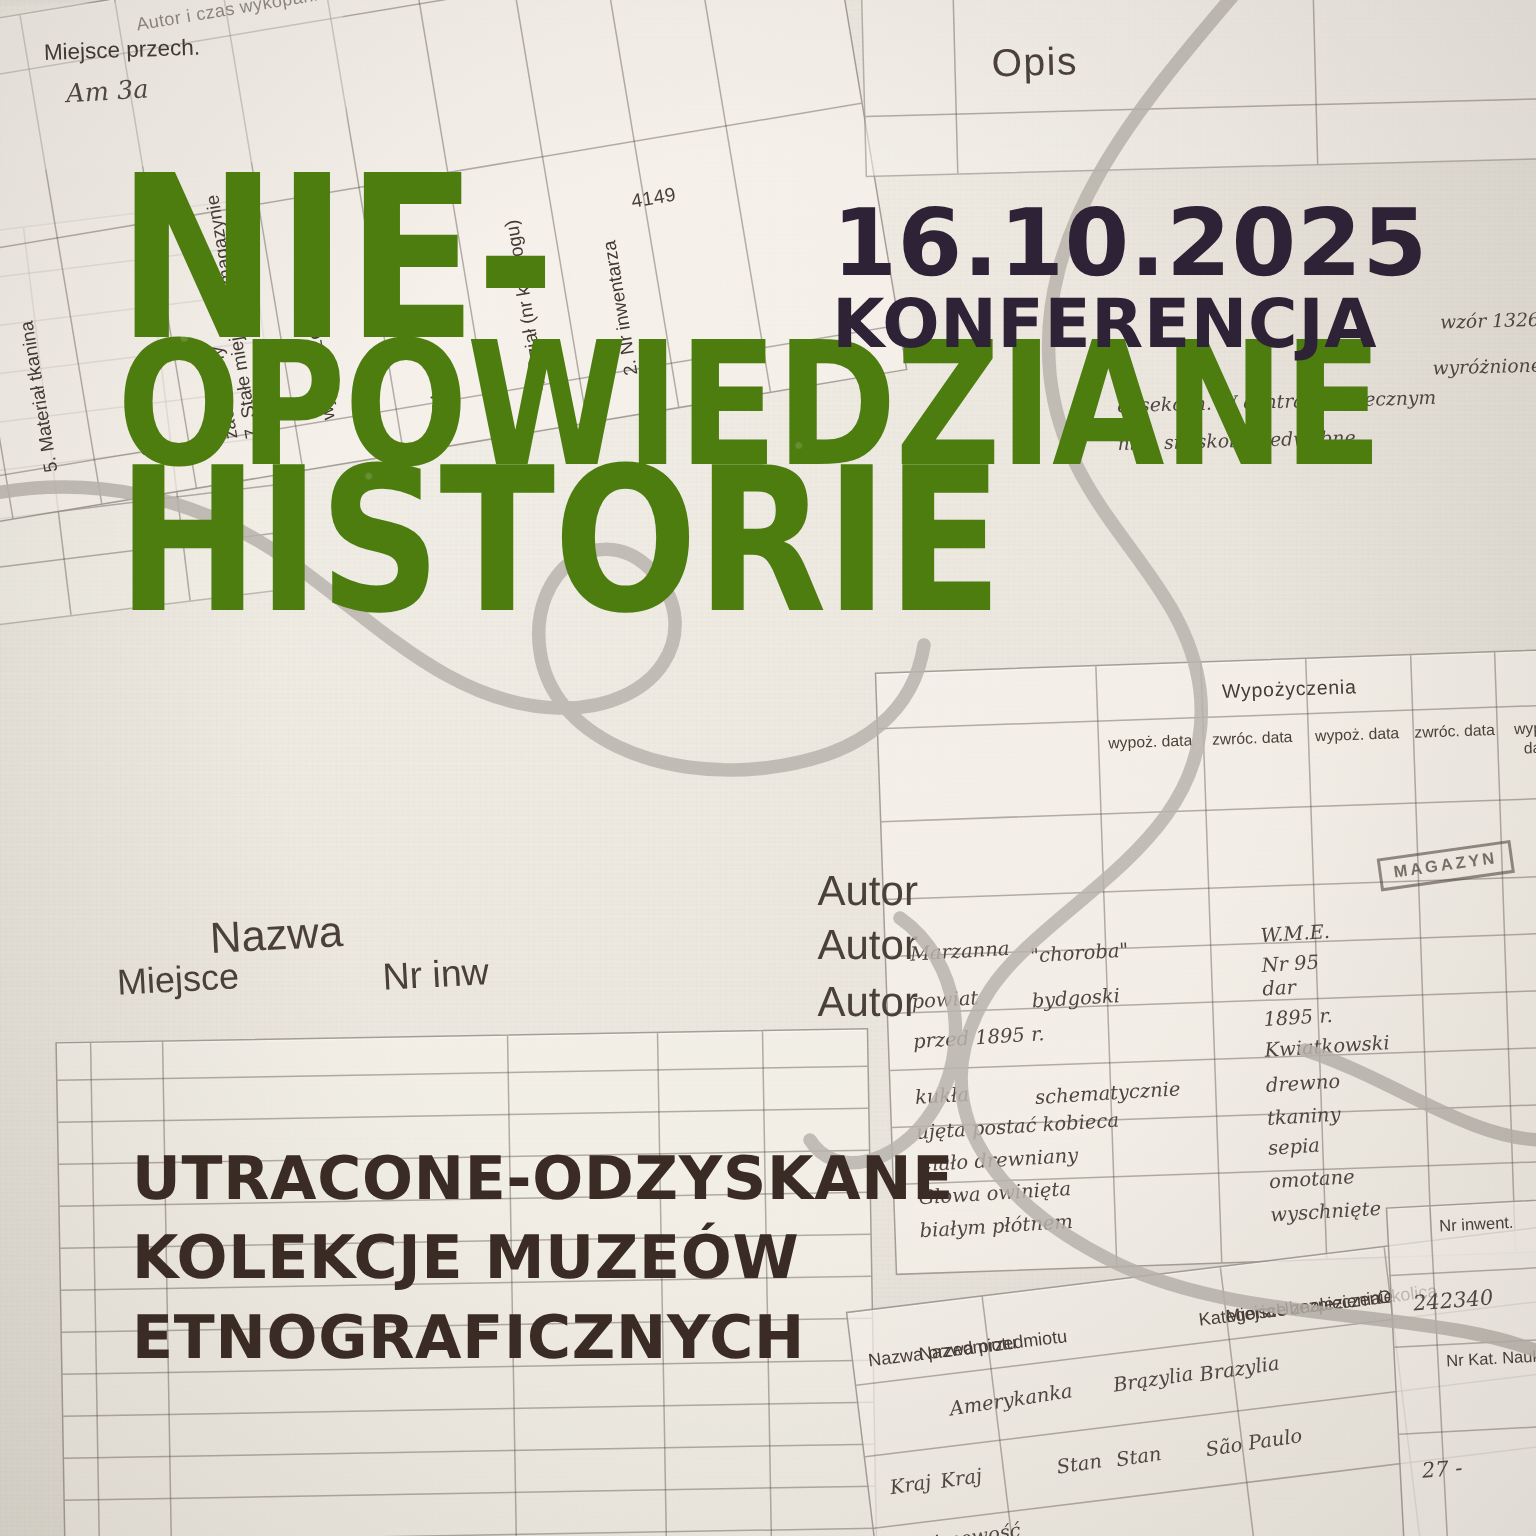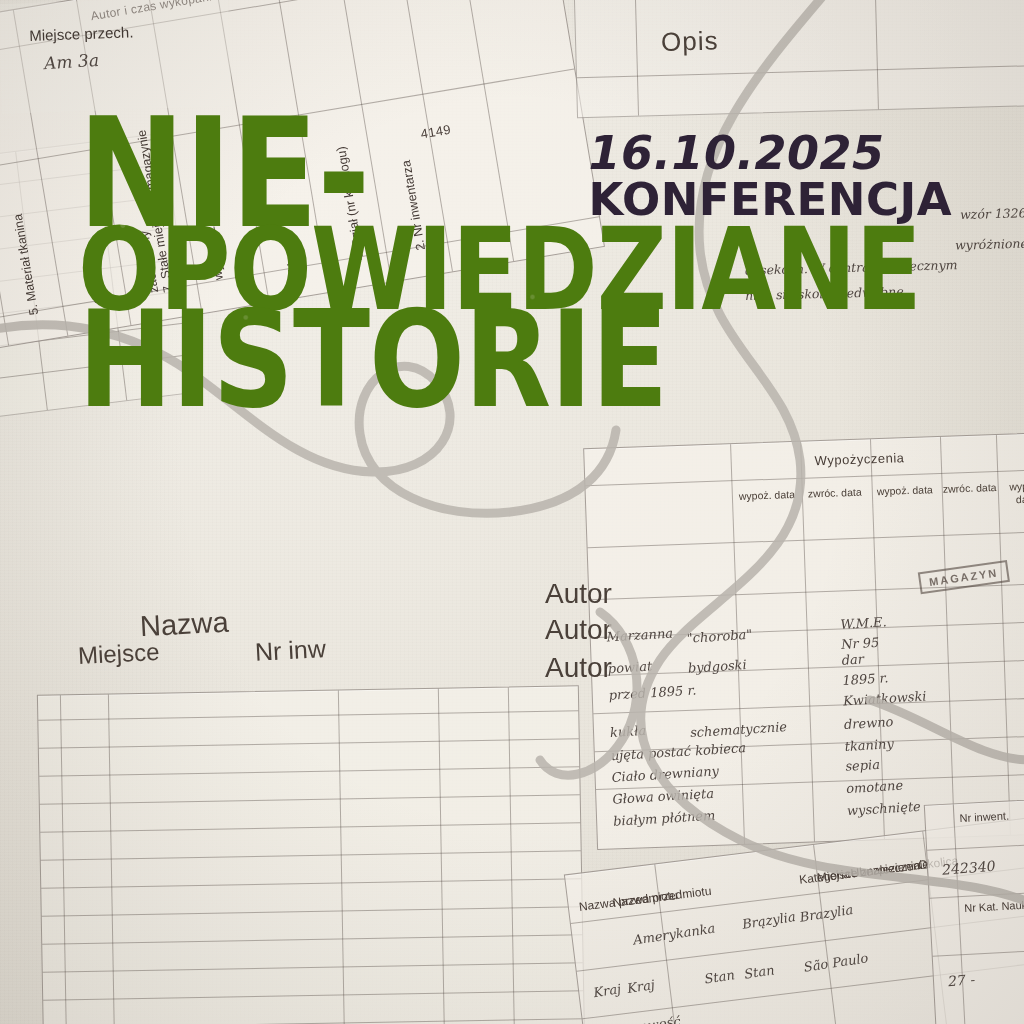--- a/index.html
+++ b/index.html
@@ -209,21 +209,21 @@
     position: absolute;
     right: 72px;
     top: 130px;
     text-align: left;
     font-family: "DejaVu Sans", sans-serif;
     font-weight: bold;
     color: #2e2236;
     line-height: 1.02;
     letter-spacing: .5px;
   }
-  .meta .date { font-size: 46px; display: block; font-style: italic; }
+  .meta .date { font-size: 62px; display: block; }
   .meta .conf { font-size: 45px; display: block; margin-top: 0; }
 
   
   .subtitle {
     position: absolute;
     left: 88px;
     top: 760px;
     font-family: "DejaVu Sans", sans-serif;
     font-weight: bold;
     font-size: 40px;
@@ -455,15 +455,20 @@
     <span class="l1">NIE-</span>
     <span class="l2">OPOWIEDZIANE</span>
     <span class="l3">HISTORIE</span>
   </div>
 
   <div class="meta">
     <span class="date">16.10.2025</span>
     <span class="conf">KONFERENCJA</span>
   </div>
 
+  <div class="subtitle">
+    <span>UTRACONE-ODZYSKANE</span>
+    <span>KOLEKCJE MUZEÓW</span>
+    <span>ETNOGRAFICZNYCH</span>
+  </div>
 
   <div class="distress"></div>
 </div>
 
 </body></html>

